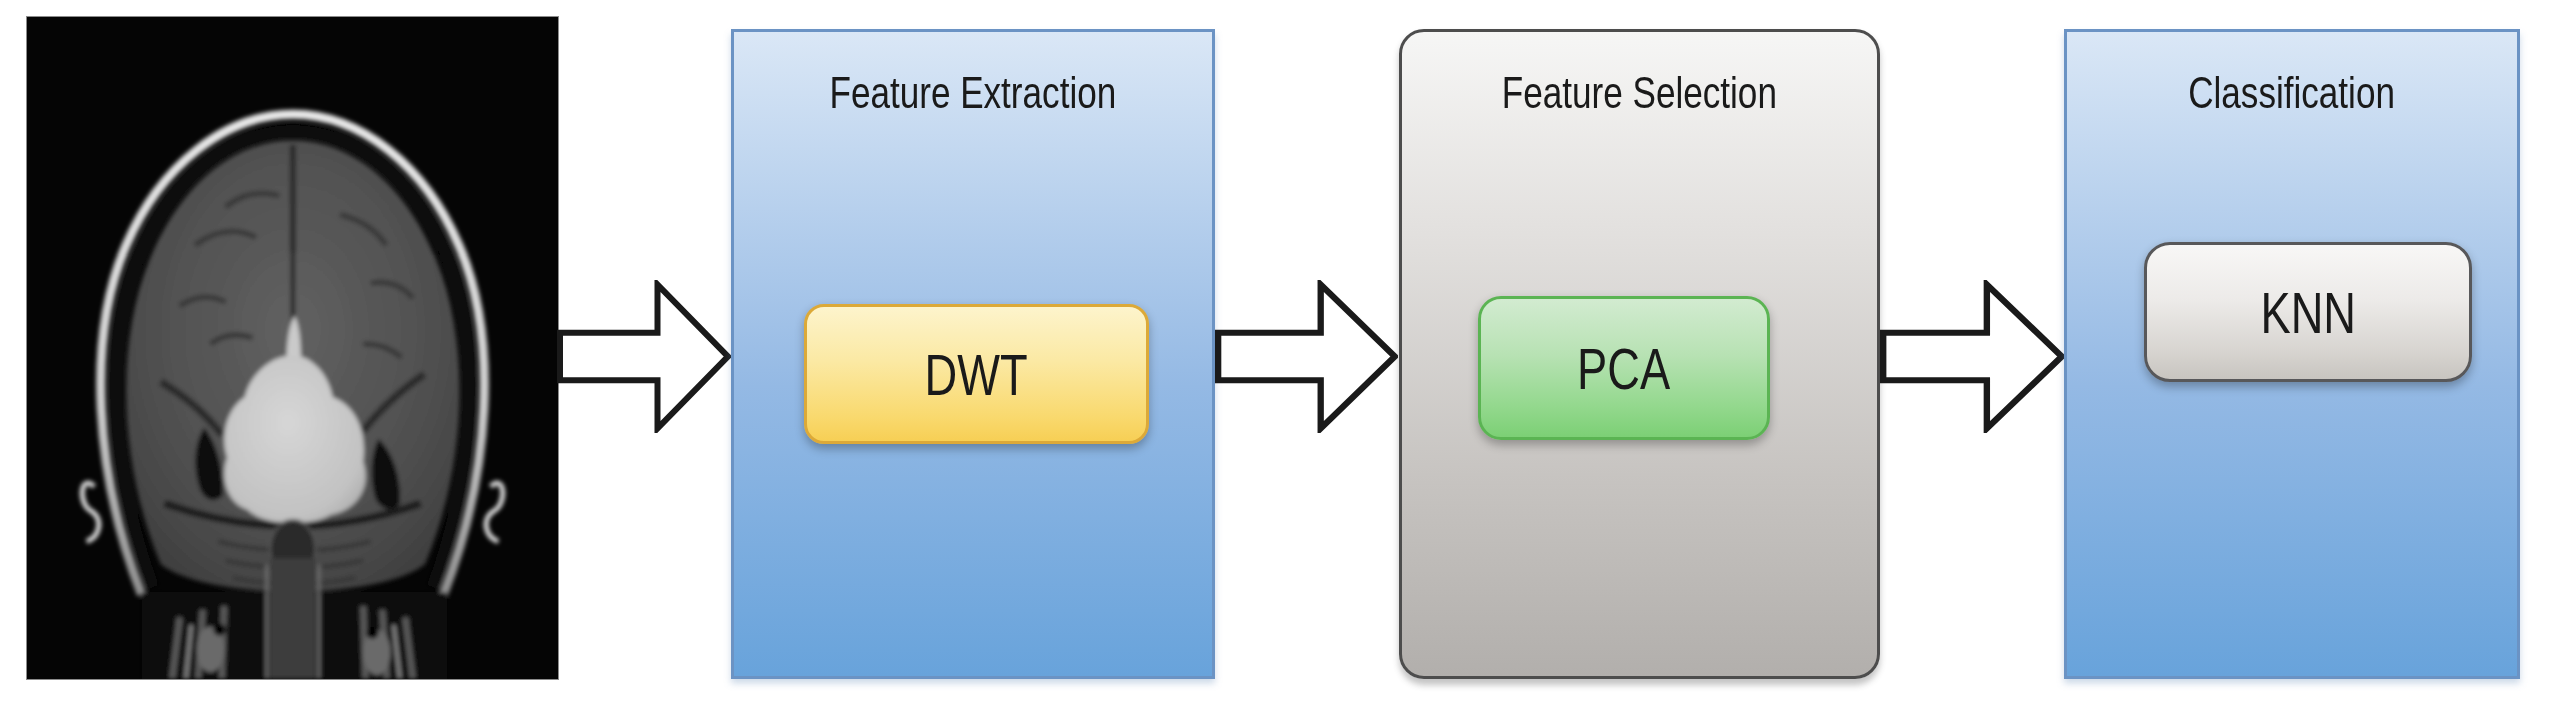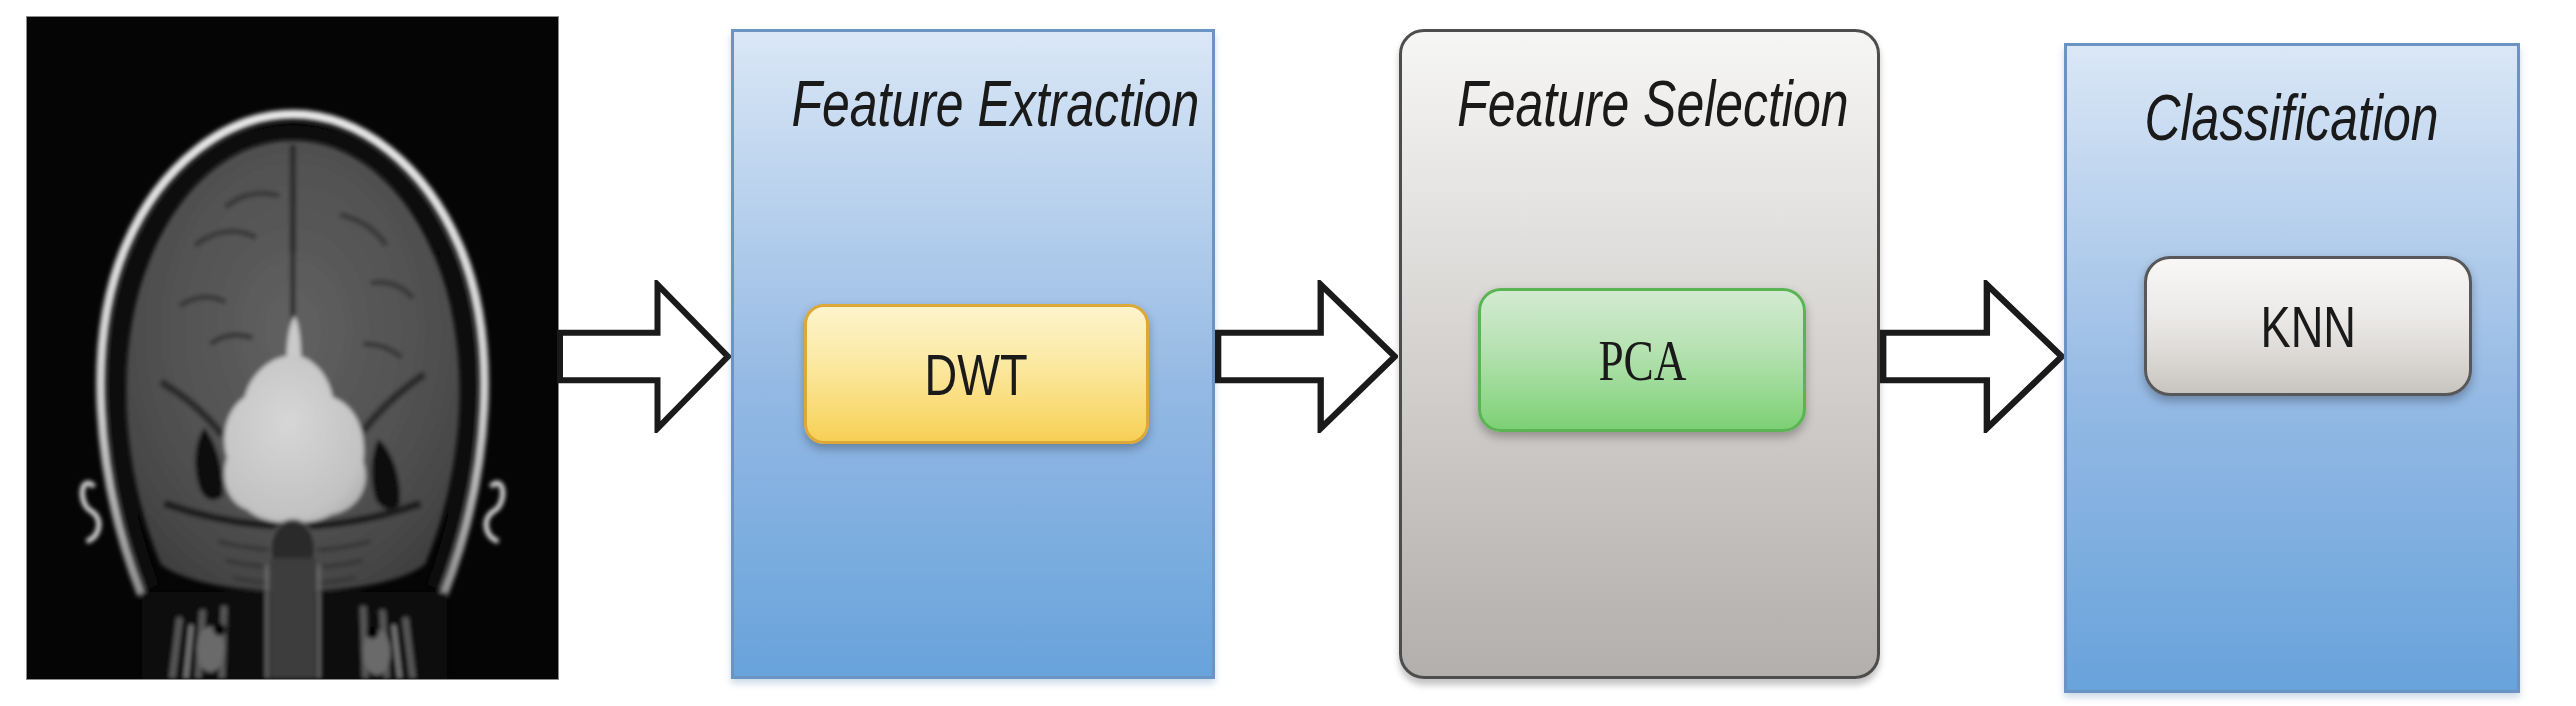--- a/index.html
+++ b/index.html
@@ -34,27 +34,26 @@
     border:3.1px solid var(--panel-blue-border);
     box-shadow:0 5.3px 6.9px rgba(110,145,190,0.35);
   }
   .panel.gray{
     background:linear-gradient(180deg,var(--panel-gray-top) 0%,#e3e1df 30%,#c6c3c0 70%,var(--panel-gray-bottom) 100%);
     border:3.8px solid var(--panel-gray-border);
     box-shadow:0 5.3px 6.9px rgba(60,60,60,0.30);
   }
   .panel-1{left:731px;width:484px;}
   .panel-2{left:1399px;width:481px;border-radius:25px;}
-  .panel-3{left:2064px;width:456px;margin-top:14px;}
+  .panel-3{left:2064px;width:456px;}
 
   .panel-title{
     position:absolute;top:35px;left:0;right:0;
-    text-align:center;font-size:64px;font-weight:400;color:var(--text-color);
+    text-align:center;font-size:45px;font-weight:400;color:var(--text-color);
     white-space:nowrap;
-    font-style:italic;
   }
   .panel-title .squeeze{display:inline-block;transform:scaleX(0.78);transform-origin:50% 50%;}
 
   
   .method-btn{
     position:absolute;box-sizing:border-box;
     display:flex;align-items:center;justify-content:center;
     border-radius:23px;
     font-size:58px;color:var(--text-color);
     box-shadow:0 4.6px 9.2px rgba(0,0,0,0.28);
@@ -68,21 +67,21 @@
   .btn-green{
     background:linear-gradient(180deg,var(--btn-green-top) 0%,#b8e2b4 40%,#93d88d 78%,var(--btn-green-bottom) 100%);
     border:3.8px solid var(--btn-green-border);
   }
   .btn-silver{
     background:linear-gradient(180deg,var(--btn-silver-top) 0%,#eceae8 42%,#d8d5d1 78%,var(--btn-silver-bottom) 100%);
     border:3.8px solid var(--btn-silver-border);
     border-radius:26px;
   }
   .btn-dwt{left:70px;top:272px;width:345px;height:140px;}
-  .btn-pca{left:76px;top:256px;width:328px;height:144px;font-family:Liberation Serif, serif;}
+  .btn-pca{left:76px;top:264px;width:292px;height:144px;}
   .btn-knn{left:77px;top:210px;width:328px;height:140px;}
   .btn-ann{left:77px;top:395px;width:328px;height:140px;}
 </style>
 </head>
 <body>
 
 <div class="canvas">
 
   <div class="mri-frame" title="Coronal brain MRI scan with bright central tumor mass">
     <svg viewBox="0 0 695 871" preserveAspectRatio="none">

